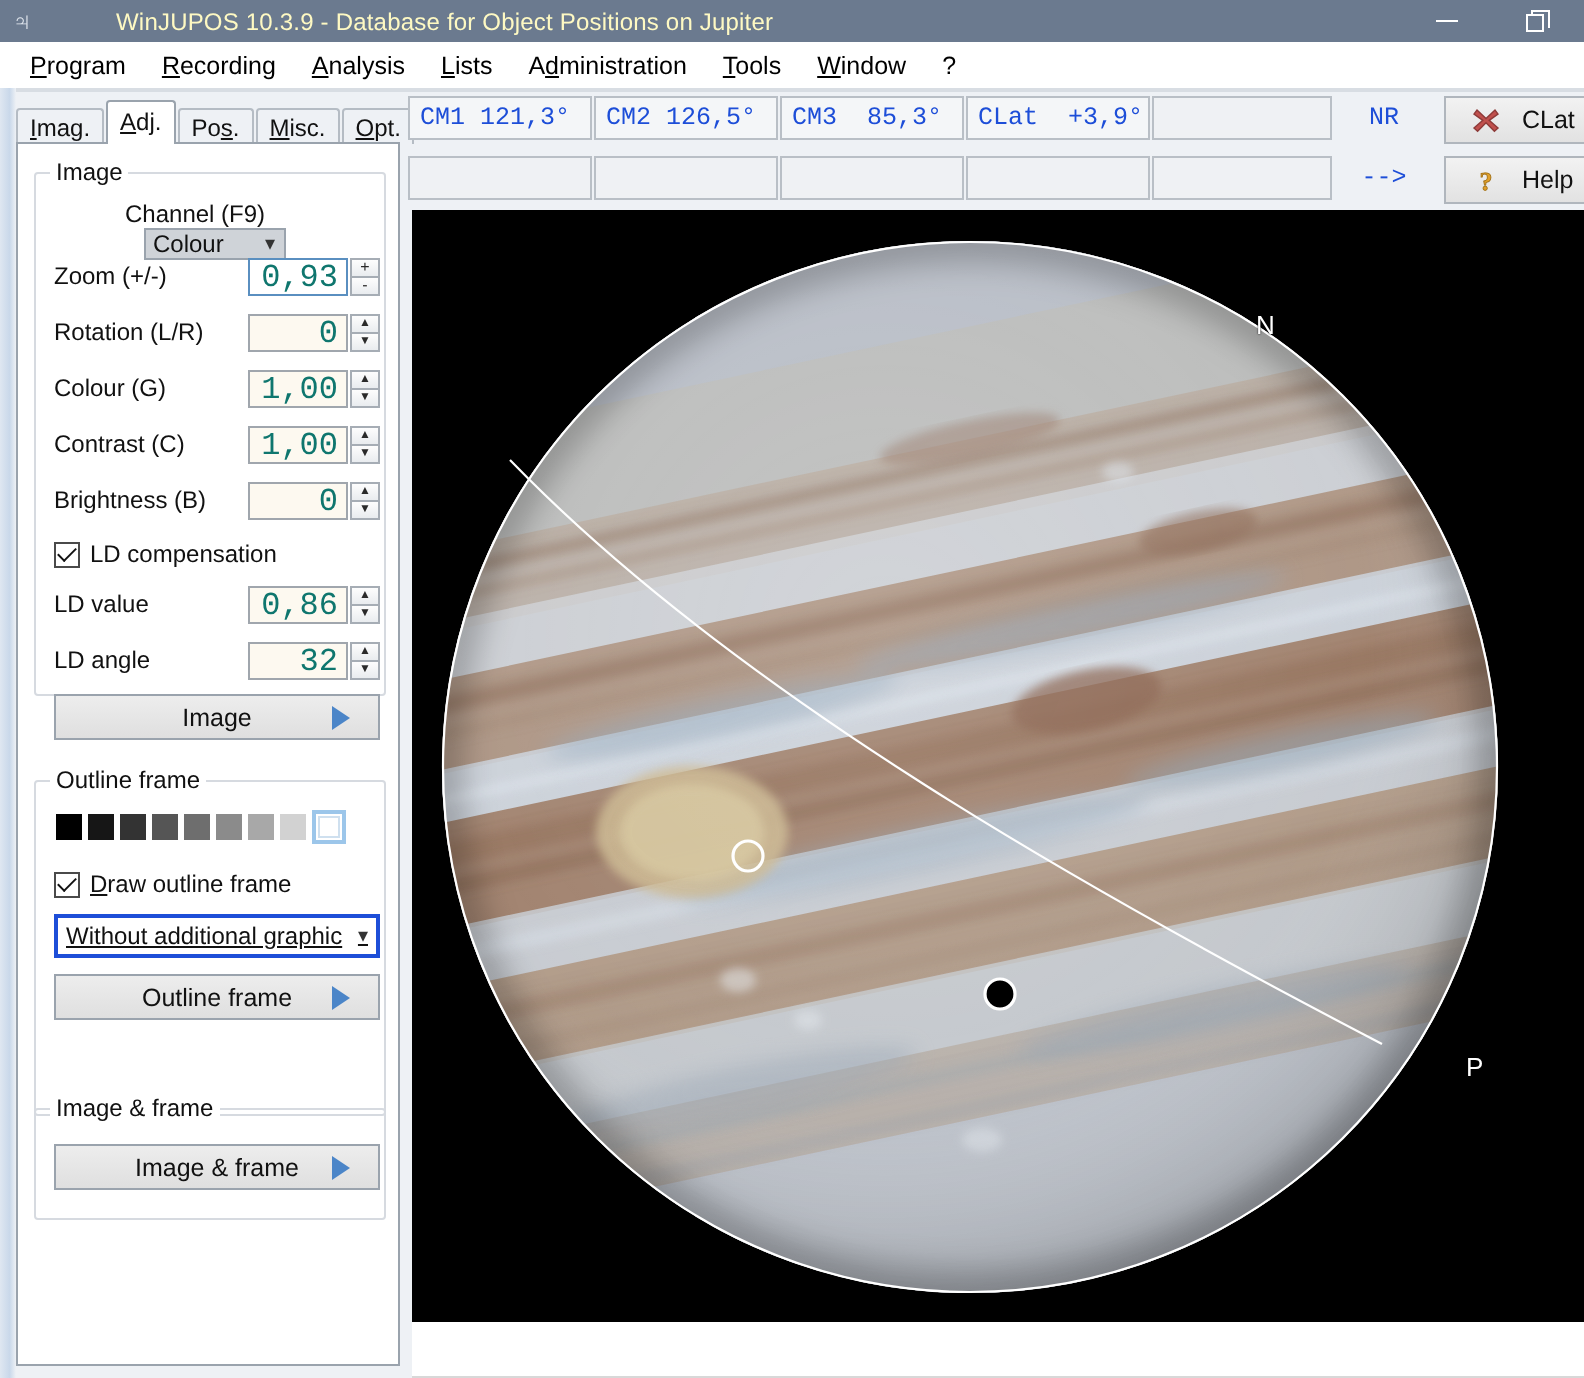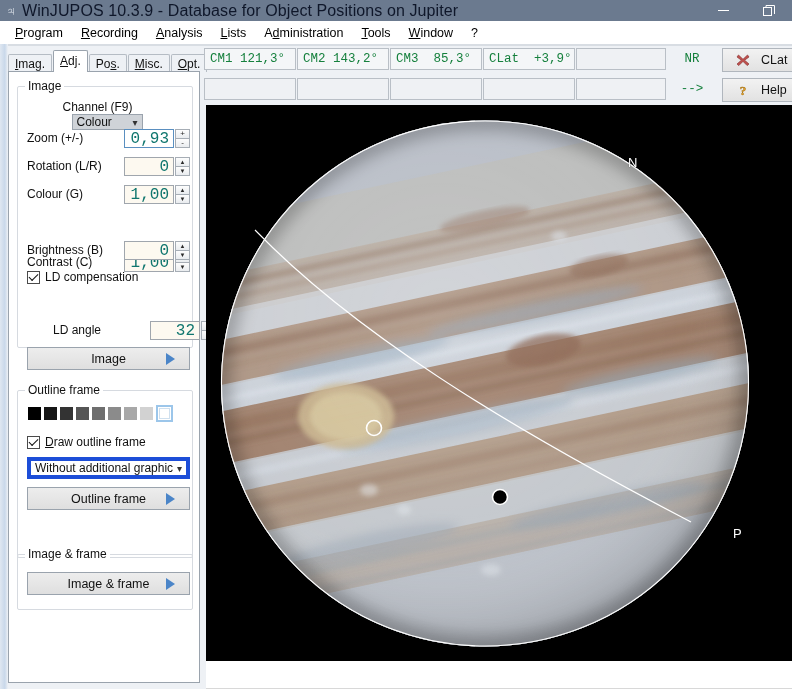--- a/index.html
+++ b/index.html
@@ -14,22 +14,23 @@
   
   .titlebar{
     position:absolute;left:0;top:0;width:792px;height:21px;
     background:#6b7a8f;display:flex;align-items:center;
   }
   .tb-icon{
     width:22px;height:21px;display:flex;align-items:center;justify-content:center;
     color:#dfe5ec;font-size:13px;line-height:1;
   }
   .tb-title{
-    color:#0f172a;font-size:16px;letter-spacing:.1px;white-space:nowrap;
+    color:#fef9c3;font-size:12px;letter-spacing:.1px;white-space:nowrap;
     flex:0 0 auto;
+    margin-left:36px;
   }
   .tb-spacer{flex:1 1 auto;}
   .tb-btn{
     width:46px;height:21px;display:flex;align-items:center;justify-content:center;
     color:#fff;font-size:11px;
   }
   .tb-btn svg{display:block;}
 
   
   .menubar{
@@ -104,21 +105,21 @@
   }
   .spin > div + div{border-top:none;}
   .plusminus > div{font-size:8px;font-family:"Liberation Sans",sans-serif;line-height:1;}
 
   .combo{
     height:21px;box-sizing:border-box;border:1px solid #9aa3ad;background:#cfd3d8;
     display:flex;align-items:center;padding:0 4px;font-size:12px;color:#111;
   }
   .combo .cv{flex:1;white-space:nowrap;overflow:hidden;}
   .combo .carr{font-size:10px;color:#333;padding-left:4px;}
-  .combo.flat{background:#ffffff;border:4px solid #1d4ed8;}
+  .combo.flat{background:#ffffff;border:2px solid #1d4ed8;text-decoration:underline;}
 
   .chkrow{position:absolute;display:flex;align-items:center;gap:5px;}
   .chkbox{
     width:13px;height:13px;border:1px solid #4a4a4a;background:#fff;box-sizing:border-box;
     display:flex;align-items:center;justify-content:center;
   }
   .chkbox::after{
     content:"";width:8px;height:4px;border-left:1.6px solid #111;border-bottom:1.6px solid #111;
     transform:rotate(-45deg) translate(1px,-1px);
   }
@@ -142,21 +143,21 @@
     width:17px;height:17px;border:2px solid #9cc6ea;background:#fff;
     display:flex;align-items:center;justify-content:center;
   }
   .sw.sel i{display:block;width:9px;height:9px;background:#fff;border:1px solid #cfe0ef;}
 
   
   .toolbar{position:absolute;left:204px;top:4px;width:584px;height:56px;}
   .tbcell{
     position:absolute;height:22px;box-sizing:border-box;
     border:1px solid #b9bfc6;background:#f4f6f8;
-    font-family:"Liberation Mono", monospace;font-size:12.5px;color:#15803d;
+    font-family:"Liberation Mono", monospace;font-size:12.5px;color:#1d4ed8;
     display:flex;align-items:center;padding:0 5px;white-space:pre;
   }
   .tbcell.blank{background:#eff1f4;}
   .tbcell.center{justify-content:center;padding:0;}
   .tbbtn{
     position:absolute;height:24px;box-sizing:border-box;
     border:1px solid #b0b6bd;background:linear-gradient(#f2f2f2,#e2e2e2);
     display:flex;align-items:center;gap:10px;padding-left:12px;
     font-size:12.5px;color:#111;
   }
@@ -267,21 +268,21 @@
 
           <div class="row" style="left:9px;top:97px;width:163px;">
             <div class="rowlabel" style="width:97px;">Colour (G)</div>
             <div class="txtfield" style="width:50px;">1,00</div>
             <div class="spin">
               <div>▲</div>
               <div>▼</div>
             </div>
           </div>
 
-          <div class="row" style="left:9px;top:125px;width:163px;margin-top:40px;">
+          <div class="row" style="left:9px;top:125px;width:163px;">
             <div class="rowlabel" style="width:97px;">Contrast (C)</div>
             <div class="txtfield" style="width:50px;">1,00</div>
             <div class="spin">
               <div>▲</div>
               <div>▼</div>
             </div>
           </div>
 
           <div class="row" style="left:9px;top:153px;width:163px;">
             <div class="rowlabel" style="width:97px;">Brightness (B)</div>
@@ -290,22 +291,30 @@
               <div>▲</div>
               <div>▼</div>
             </div>
           </div>
 
           <div class="chkrow" style="left:9px;top:183px;">
             <span class="chkbox"></span>
             <span class="chklabel">LD compensation</span>
           </div>
 
-
-          <div class="row" style="left:9px;top:233px;width:163px;margin-left:26px;">
+          <div class="row" style="left:9px;top:205px;width:163px;">
+            <div class="rowlabel" style="width:97px;">LD value</div>
+            <div class="txtfield" style="width:50px;">0,86</div>
+            <div class="spin">
+              <div>▲</div>
+              <div>▼</div>
+            </div>
+          </div>
+
+          <div class="row" style="left:9px;top:233px;width:163px;">
             <div class="rowlabel" style="width:97px;">LD angle</div>
             <div class="txtfield" style="width:50px;padding-left:16px;">32</div>
             <div class="spin">
               <div>▲</div>
               <div>▼</div>
             </div>
           </div>
 
           <div class="actbtn" style="left:9px;top:260px;width:163px;">
             <span>Image</span>
@@ -352,21 +361,21 @@
             <span>Image &amp; frame</span>
             <span class="tri"></span>
           </div>
         </div>
 
       </div>
     </div>
 
     <div class="toolbar">
       <div class="tbcell" style="left:0px;top:0px;width:92px;">CM1 121,3°</div>
-      <div class="tbcell" style="left:93px;top:0px;width:92px;">CM2 143,2°</div>
+      <div class="tbcell" style="left:93px;top:0px;width:92px;">CM2 126,5°</div>
       <div class="tbcell" style="left:186px;top:0px;width:92px;">CM3  85,3°</div>
       <div class="tbcell" style="left:279px;top:0px;width:92px;">CLat  +3,9°</div>
       <div class="tbcell blank" style="left:372px;top:0px;width:90px;"></div>
       <div class="tbcell center" style="left:463px;top:0px;width:50px;border:none;background:transparent;">NR</div>
 
       <div class="tbcell blank" style="left:0px;top:30px;width:92px;"></div>
       <div class="tbcell blank" style="left:93px;top:30px;width:92px;"></div>
       <div class="tbcell blank" style="left:186px;top:30px;width:92px;"></div>
       <div class="tbcell blank" style="left:279px;top:30px;width:92px;"></div>
       <div class="tbcell blank" style="left:372px;top:30px;width:90px;"></div>

